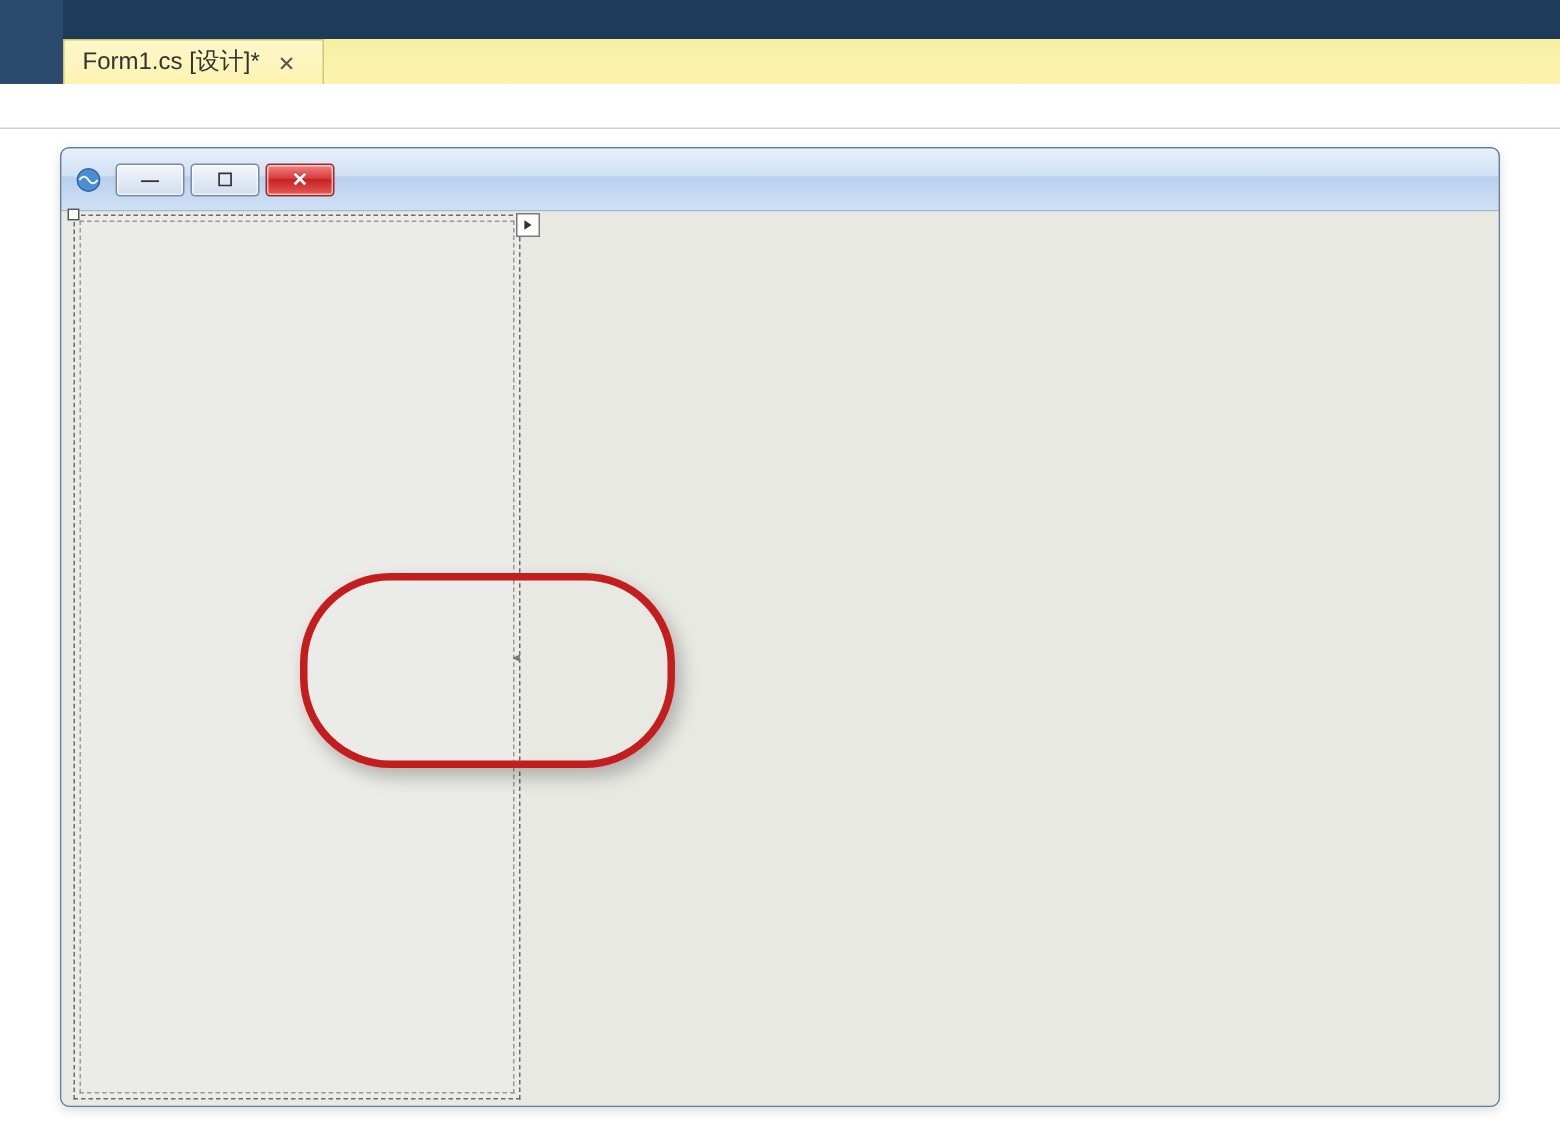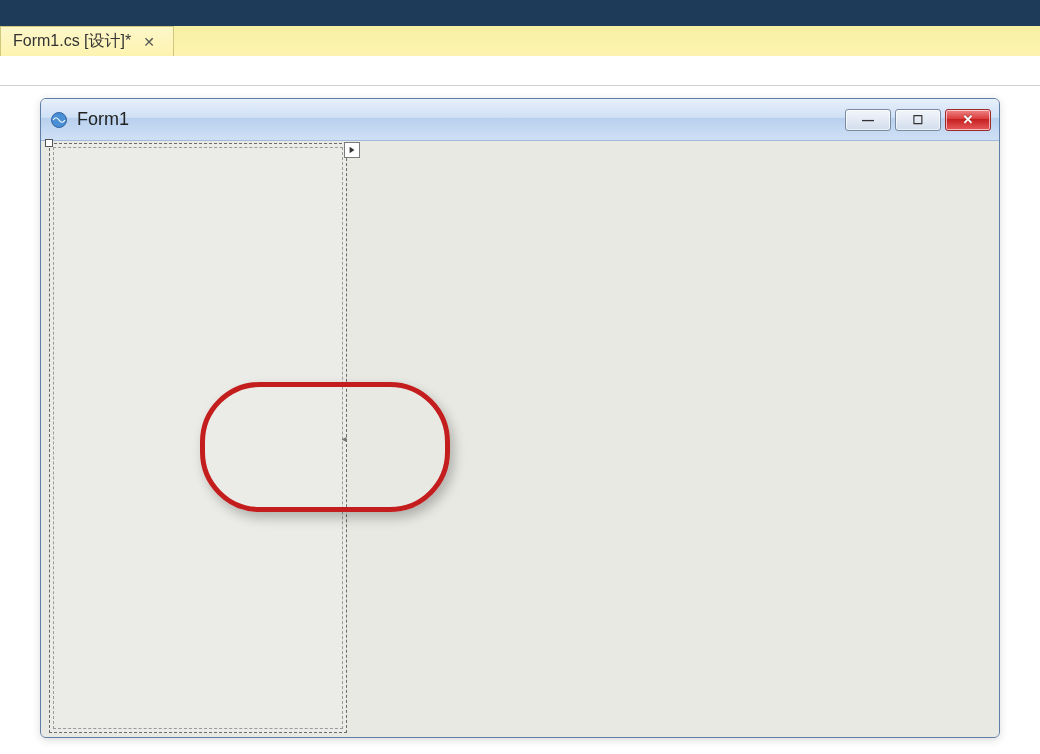--- a/index.html
+++ b/index.html
@@ -10,20 +10,21 @@
       height: 754px;
       overflow: hidden;
       font-size: 14px;
     }
 
     
     .tab-strip {
       background: #1f3b5a;
       height: 56px;
       position: relative;
+      margin-left: 42px;
     }
     .tab-strip-inner {
       position: absolute;
       top: 26px;
       left: 0; right: 0; bottom: 0;
       background: linear-gradient(to bottom, #f7f0a3, #fdf3b0);
       height: 30px;
     }
     .tab {
       position: absolute;
@@ -199,21 +200,20 @@
 
   <div class="form-window">
     <div class="form-titlebar">
       <span class="form-icon">
         <svg viewBox="0 0 24 24">
           <circle cx="12" cy="12" r="10" fill="#4a8fd6" stroke="#2a5f9e" stroke-width="1"></circle>
           <path d="M4 12 Q8 6 12 12 T20 12" stroke="#fff" stroke-width="1.5" fill="none"></path>
           <circle cx="12" cy="12" r="10" fill="none" stroke="#2a5f9e" stroke-width="0.5"></circle>
         </svg>
       </span>
-      <span class="form-title">Form1</span>
       <div class="titlebar-buttons">
         <div class="tb-btn">
           <span class="glyph">—</span>
         </div>
         <div class="tb-btn">
           <span class="glyph">☐</span>
         </div>
         <div class="tb-btn close">
           <span class="glyph">✕</span>
         </div>

